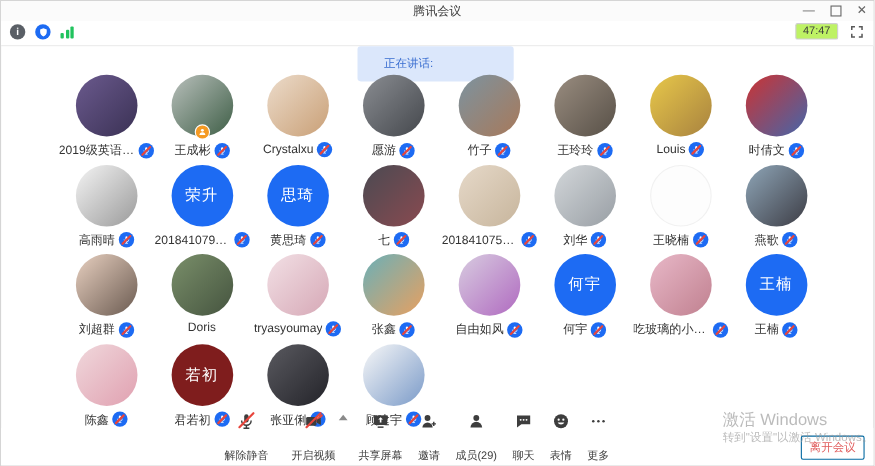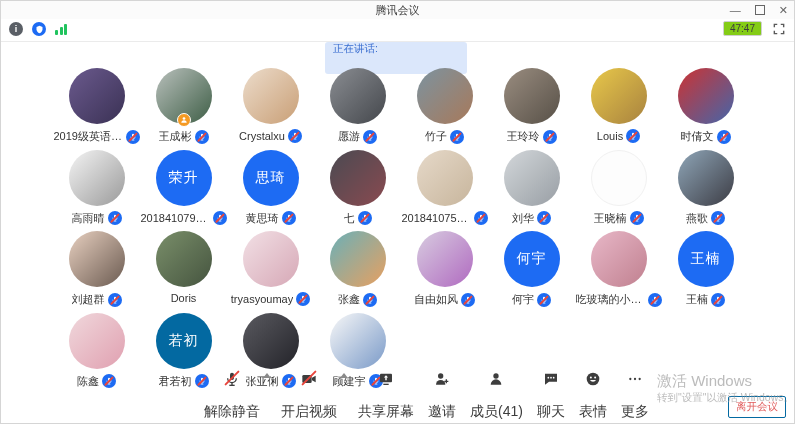--- a/index.html
+++ b/index.html
@@ -15,25 +15,25 @@
 
   
   .subbar{position:absolute;left:0;top:18px;right:0;height:22px;background:#fff;border-bottom:1px solid #ebebeb;}
   .subbar-left{position:absolute;left:8px;top:3px;display:flex;align-items:center;gap:9px;}
   .roundicon{width:14px;height:14px;border-radius:50%;display:inline-flex;align-items:center;justify-content:center;color:#fff;font-size:9px;font-weight:bold;}
   .info{background:#5a5f66;}
   .shield{background:#1d6bf3;}
   .sigbars{display:inline-flex;align-items:flex-end;gap:1.5px;height:12px;}
   .sigbars i{display:block;width:3px;background:#21c35e;border-radius:1px;}
   .subbar-right{position:absolute;right:8px;top:2px;display:flex;align-items:center;gap:10px;}
-  .timerbox{border:1px solid #cfcfcf;border-radius:2px;padding:1px 6px;font-size:10px;color:#3c3c3c;background:#84cc16;}
+  .timerbox{border:1px solid #cfcfcf;border-radius:2px;padding:1px 6px;font-size:10px;color:#3c3c3c;background:#bef264;}
   .fsicon{width:14px;height:14px;color:#5a5a5a;}
 
   
-  .banner{position:absolute;left:324px;top:41px;width:142px;height:32px;background:#dbe7fb;border-radius:3px;display:flex;align-items:flex-start;padding-left:8px;box-sizing:border-box;}
+  .banner{position:absolute;left:324px;top:41px;width:142px;height:32px;background:#dbe7fb;border-radius:3px;display:flex;align-items:center;padding-left:24px;box-sizing:border-box;}
   .banner span{font-size:10.5px;color:#3a6ed0;}
 
   
   .grid{position:absolute;left:52px;top:62px;width:696px;height:326px;display:grid;grid-template-columns:repeat(8,1fr);grid-template-rows:repeat(4,1fr);}
   .cell{display:flex;flex-direction:column;align-items:center;padding-top:5px;}
   .avatar{width:56px;height:56px;border-radius:50%;position:relative;flex:0 0 auto;}
   .avatar.texty{display:flex;align-items:center;justify-content:center;color:#fff;font-size:14px;letter-spacing:1px;}
   .avatar.blank{background:#fdfdfd;border:1px solid #f1f1f1;box-sizing:border-box;}
   .badge{position:absolute;left:50%;bottom:-3px;transform:translateX(-50%);width:12px;height:12px;border-radius:50%;border:1.5px solid #fff;display:flex;align-items:center;justify-content:center;}
   .badge svg{width:8px;height:8px;color:#fff;}
@@ -46,21 +46,21 @@
   .micmini.active{background:#fff;border:1px solid #bcd2f8;box-sizing:border-box;}
   .micmini.active svg{width:9px;height:9px;color:#21c35e;}
 
   
   .bottombar{position:absolute;left:0;bottom:0;right:0;height:34px;background:#fff;}
   .tools{position:absolute;left:196px;bottom:2px;display:flex;align-items:flex-start;}
   .tool{display:flex;flex-direction:column;align-items:center;margin:0 7px;cursor:default;position:relative;}
   .tool .iconwrap{position:relative;width:18px;height:17px;color:#3d3d3d;display:flex;align-items:center;justify-content:center;}
   .tool .iconwrap svg{width:16px;height:16px;}
   .tool .slash{position:absolute;left:8px;top:-2px;width:2px;height:20px;background:#e8453c;transform:rotate(45deg);border-radius:1px;}
-  .tool .tlabel{font-size:14px;color:#3d3d3d;margin-top:16px;white-space:nowrap;}
+  .tool .tlabel{font-size:10px;color:#3d3d3d;margin-top:16px;white-space:nowrap;}
   .caret{position:absolute;right:-11px;top:3px;width:0;height:0;border-left:4px solid transparent;border-right:4px solid transparent;border-bottom:5px solid #8a8a8a;}
 
   .leavebtn{position:absolute;right:8px;bottom:5px;width:56px;height:20px;background:#fff;border:1px solid #0369a1;border-radius:2px;color:#e05c5c;font-size:10.5px;display:flex;align-items:center;justify-content:center;font-family:Liberation Mono, monospace;}
 
   .wm1{position:absolute;left:656px;top:371px;font-size:15px;color:rgba(150,150,150,.65);}
   .wm2{position:absolute;left:656px;top:390px;font-size:10.5px;color:rgba(150,150,150,.65);white-space:nowrap;}
 </style>
 </head>
 <body>
 
@@ -471,21 +471,21 @@
               <rect x="9" y="2.5" width="6" height="11" rx="3" fill="currentColor"></rect>
               <path d="M5.5 11a6.5 6.5 0 0 0 13 0" fill="none" stroke="currentColor" stroke-width="2"></path>
               <line x1="12" y1="17.5" x2="12" y2="21" stroke="currentColor" stroke-width="2"></line>
               <line x1="8" y1="21.5" x2="16" y2="21.5" stroke="currentColor" stroke-width="2"></line>
             </svg>
             <span class="slashm"></span>
           </span>
         </div>
       </div>
       <div class="cell">
-        <div class="avatar texty" style="background: #0369a1;">若初</div>
+        <div class="avatar texty" style="background: #7f1d1d;">若初</div>
         <div class="nameline">
           <span class="pname">君若初</span>
           <span class="micmini muted">
             <svg viewBox="0 0 24 24">
               <rect x="9" y="2.5" width="6" height="11" rx="3" fill="currentColor"></rect>
               <path d="M5.5 11a6.5 6.5 0 0 0 13 0" fill="none" stroke="currentColor" stroke-width="2"></path>
               <line x1="12" y1="17.5" x2="12" y2="21" stroke="currentColor" stroke-width="2"></line>
               <line x1="8" y1="21.5" x2="16" y2="21.5" stroke="currentColor" stroke-width="2"></line>
             </svg>
             <span class="slashm"></span>
@@ -570,21 +570,21 @@
           </span>
           <span class="tlabel">邀请</span>
         </div>
         <div class="tool">
           <span class="iconwrap">
             <svg viewBox="0 0 24 24">
               <circle cx="12" cy="7.5" r="4" fill="currentColor"></circle>
               <path d="M4 20.5a8 8 0 0 1 16 0z" fill="currentColor"></path>
             </svg>
           </span>
-          <span class="tlabel">成员(41)</span>
+          <span class="tlabel">成员(29)</span>
         </div>
         <div class="tool">
           <span class="iconwrap">
             <svg viewBox="0 0 24 24">
               <path d="M3 4h18v12H9l-6 4.5z" fill="currentColor"></path>
               <g fill="#fff">
                 <circle cx="8" cy="10" r="1.3"></circle>
                 <circle cx="12" cy="10" r="1.3"></circle>
                 <circle cx="16" cy="10" r="1.3"></circle>
               </g>

